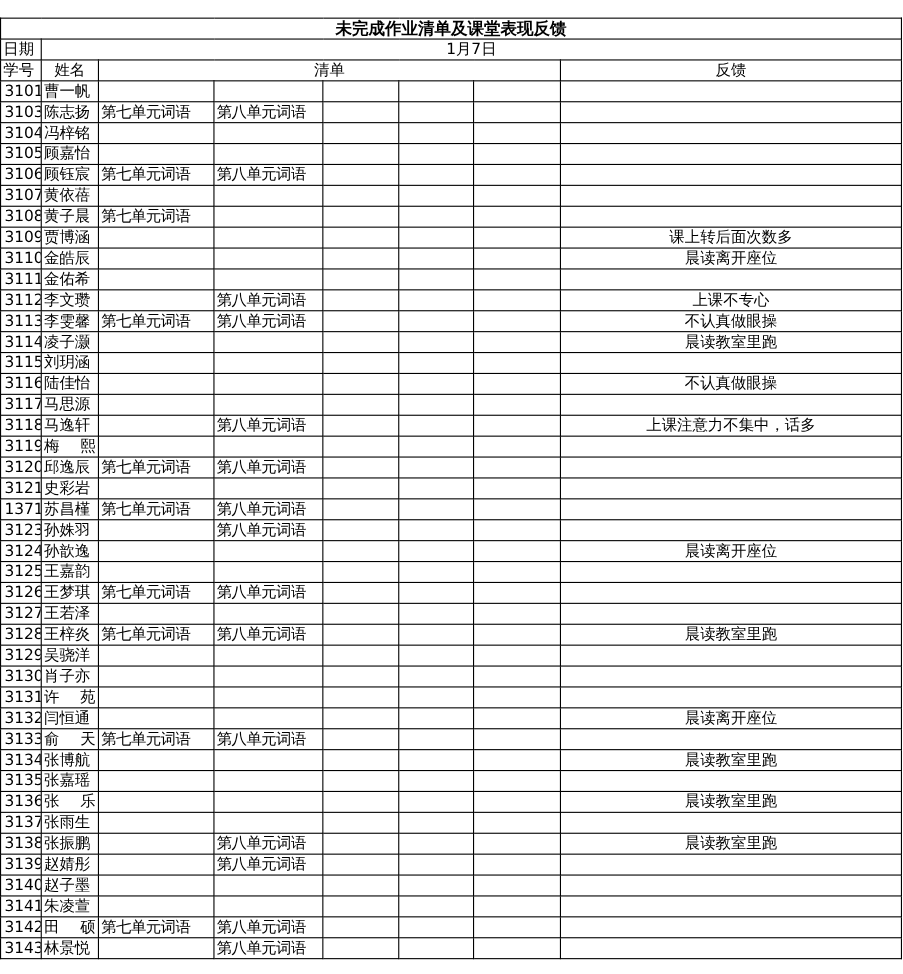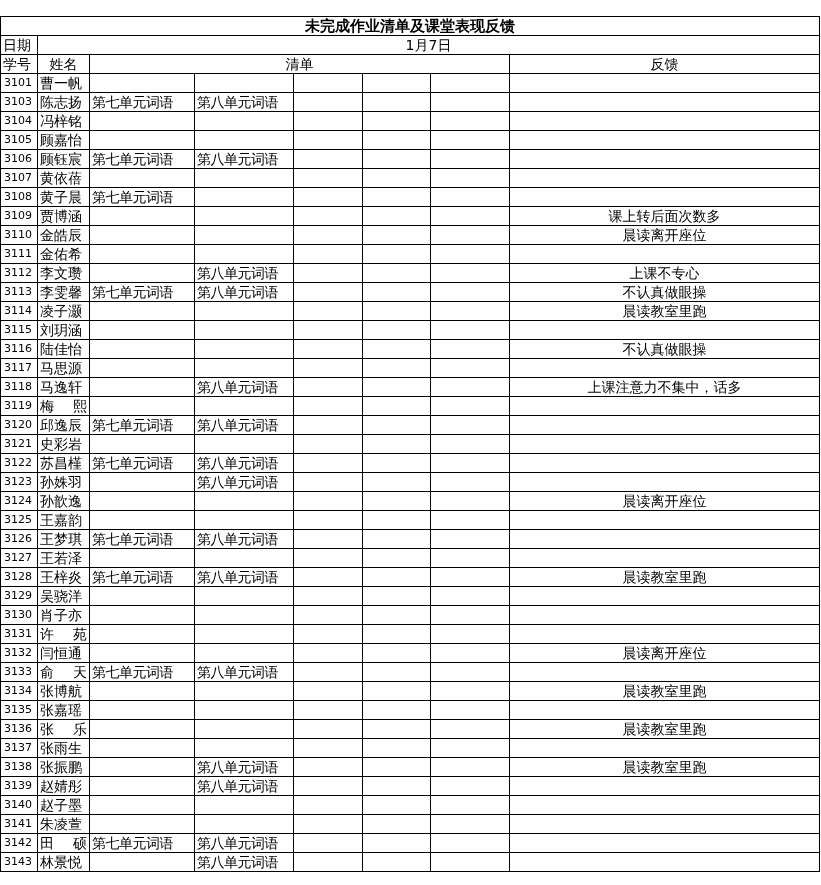--- a/index.html
+++ b/index.html
@@ -2,21 +2,21 @@
 <html><head>
 <meta charset="utf-8">
 <style>
   html, body { margin: 0; padding: 0; background: #ffffff; }
   body { width: 821px; height: 885px; overflow: hidden; font-family: "DejaVu Sans", "Liberation Sans", sans-serif; }
   table { border-collapse: collapse; table-layout: fixed; width: 819px; position: absolute; left: 0; top: 16px; }
   td { border: 1px solid #000; padding: 0; height: 18px; line-height: 18px; font-size: 14px; color: #000; white-space: nowrap; overflow: hidden; }
   .title { text-align: center; font-weight: bold; font-size: 15px; border-top: 1px solid #000; }
   .center { text-align: center; }
   .left { text-align: left; padding-left: 2px; }
-  .id { text-align: left; padding-left: 3px; font-size: 11px; }
+  .id { text-align: left; padding-left: 3px; font-size: 14px; }
   .name { text-align: left; padding-left: 2px; letter-spacing: 0px; }
   .name.spread { text-align: justify; text-align-last: justify; padding-right: 2px; margin-left: 44px; }
   .task { text-align: left; padding-left: 2px; letter-spacing: -0.5px; }
   .fb { text-align: center; }
   tr.data td { height: 18px; }
 </style>
 </head>
 <body>
 
 <table>
@@ -238,21 +238,21 @@
         <td class="id">3121</td>
         <td class="name">史彩岩</td>
         <td class="task"></td>
         <td class="task"></td>
         <td class="task"></td>
         <td class="task"></td>
         <td class="task"></td>
         <td class="fb"></td>
       </tr>
       <tr class="data">
-        <td class="id">3122</td>
+        <td class="id">1371</td>
         <td class="name">苏昌槿</td>
         <td class="task">第七单元词语</td>
         <td class="task">第八单元词语</td>
         <td class="task"></td>
         <td class="task"></td>
         <td class="task"></td>
         <td class="fb"></td>
       </tr>
       <tr class="data">
         <td class="id">3123</td>

